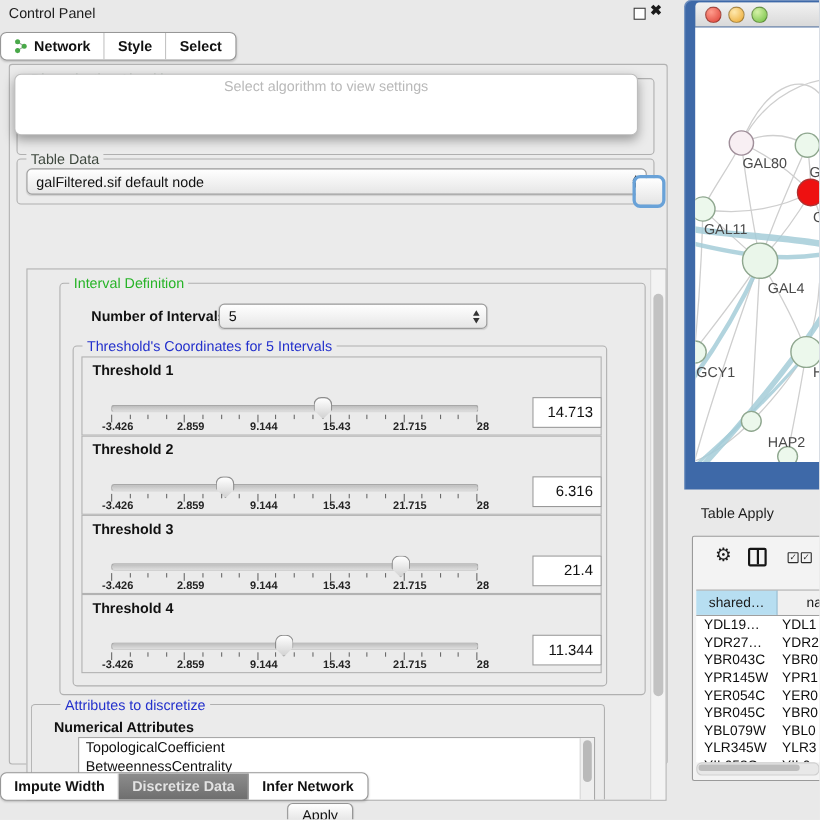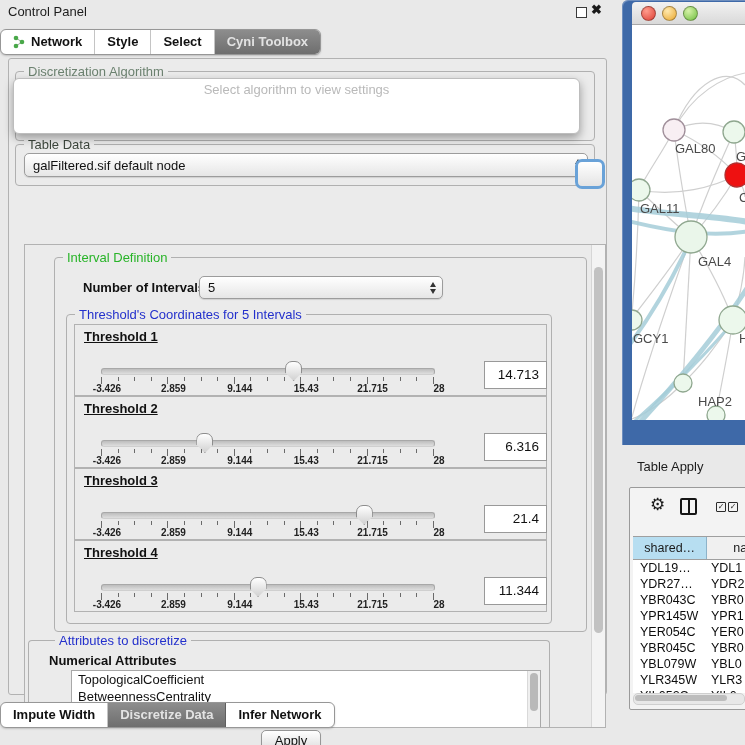--- a/index.html
+++ b/index.html
@@ -18,32 +18,32 @@
   #cp-content{left:8px;top:58px;width:597px;height:635px;border:1px solid #b2b2b2;border-radius:3px;background:#ebebeb;}
   .group{position:absolute;border:1px solid #b0b0b0;border-radius:4px;}
   .gtitle{position:absolute;top:-8px;left:8px;background:#ebebeb;padding:0 4px;font-size:13px;white-space:nowrap;}
   .gtitle.green{color:#28b428;} .gtitle.blue{color:#2330cc;} .gtitle.dark{color:#3d473d;} .gtitle.dim{color:#6c8270;}
   
   .combo{position:absolute;display:flex;align-items:center;border:1px solid #9c9c9c;border-radius:5px;background:linear-gradient(#ffffff,#e6e6e6);font-size:13px;color:#111;padding-left:8px;box-shadow:0 1px 1px rgba(0,0,0,.12);}
   .combo .stepper{margin-left:auto;margin-right:6px;display:flex;flex-direction:column;gap:2px;}
   .tri-up{width:0;height:0;border-left:3.5px solid transparent;border-right:3.5px solid transparent;border-bottom:5px solid #333;}
   .tri-dn{width:0;height:0;border-left:3.5px solid transparent;border-right:3.5px solid transparent;border-top:5px solid #333;}
   
-  #alg-popup{left:13px;top:78px;width:565px;height:54px;background:#fff;border:1px solid #bdbdbd;border-radius:6px;box-shadow:0 4px 10px rgba(0,0,0,.35);z-index:50;overflow:hidden;}
+  #alg-popup{left:13px;top:67px;width:565px;height:54px;background:#fff;border:1px solid #bdbdbd;border-radius:6px;box-shadow:0 4px 10px rgba(0,0,0,.35);z-index:50;overflow:hidden;}
   #alg-popup .ph{font-size:13px;color:#b9b9b9;text-align:center;padding-top:3px;}
   #alg-popup .opt{font-size:13.5px;color:#0d0d0d;padding:1px 3px;line-height:16px;}
   #alg-popup .opt.b{font-weight:bold;}
   #focus-remnant{left:566px;top:100px;width:24px;height:24px;border:3px solid #69a2d8;border-radius:7px;background:linear-gradient(#fff,#e4e4e4);z-index:10;}
   
   #scrollarea{left:15px;top:185px;width:580px;height:482px;border:1px solid #b2b2b2;background:#ebebeb;overflow:hidden;}
   #vscroll{left:566px;top:0;width:13px;height:482px;background:#f3f3f3;border-left:1px solid #d6d6d6;}
   #vscroll .thumb{position:absolute;left:2px;top:22px;width:9px;height:366px;background:#c2c2c2;border-radius:5px;}
   
   .thr-panel{position:absolute;left:7px;width:471px;height:70px;border:1px solid #b2b2b2;background:#ebebeb;}
-  .thr-label{position:absolute;left:9px;top:4px;font-size:13px;font-weight:bold;color:#111;text-decoration:underline;}
+  .thr-label{position:absolute;left:9px;top:4px;font-size:13px;font-weight:bold;color:#111;}
   .track{position:absolute;left:26px;top:43px;width:332px;height:5px;border-radius:3px;background:linear-gradient(#bdbdbd,#dedede);border:1px solid #a8a8a8;border-bottom-color:#cfcfcf;}
   .thumbp{position:absolute;top:36px;width:15px;height:18px;background:linear-gradient(#ffffff,#d2d2d2);border:1px solid #8d8d8d;border-radius:7px 7px 0 0;clip-path:polygon(0 0,100% 0,100% 58%,50% 100%,0 58%);}
   .ticks{position:absolute;left:26px;top:52px;width:332px;height:8px;}
   .tick{position:absolute;width:1px;background:#6a6a6a;top:0;}
   .tick.major{height:7px;} .tick.minor{height:4px;}
   .tlabels{position:absolute;left:32px;top:58px;width:344px;height:12px;text-decoration:underline;}
   .tlabel{position:absolute;transform:translateX(-50%);font-size:10px;font-weight:bold;color:#222;white-space:nowrap;}
   .valbox{position:absolute;left:409px;top:36px;width:54px;height:26px;background:#fff;border:1px solid #999;font-size:13.5px;color:#111;text-align:right;line-height:26px;padding-right:7px;box-sizing:content-box;}
   
   #attr-list{position:absolute;left:42px;top:29px;width:468px;height:56px;background:#fff;border:1px solid #a8a8a8;overflow:hidden;}
@@ -98,23 +98,20 @@
               <circle cx="3" cy="11" r="2.3" fill="#49a849"></circle>
               <circle cx="9" cy="7" r="2.3" fill="#49a849"></circle>
           </svg>
           <span>Network</span>
         </div>
         <div class="tab">
             <span>Style</span>
           </div>
         <div class="tab">
             <span>Select</span>
-          </div>
-        <div class="tab sel">
-            <span>Cyni Toolbox</span>
           </div>
       </div>
     </div>
 
     <div id="cp-content" class="abs">
 
       <div class="group" style="left:6px;top:12px;width:578px;height:68px;">
         <span class="gtitle dim">Discretization Algorithm</span>
       </div>
       <div id="focus-remnant" class="abs"></div>

